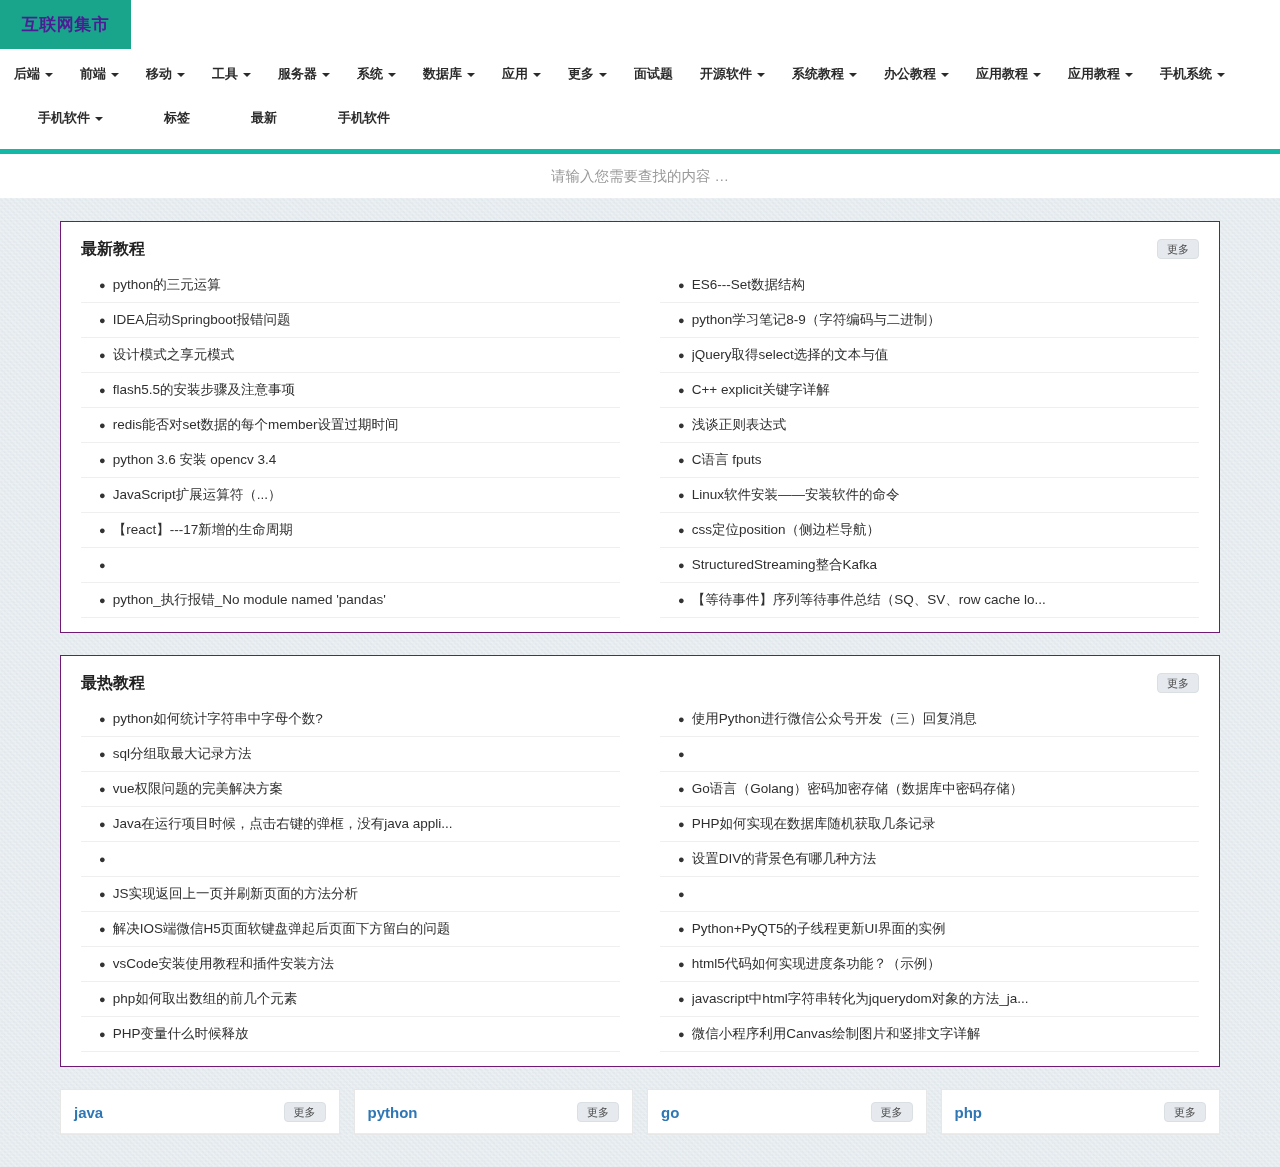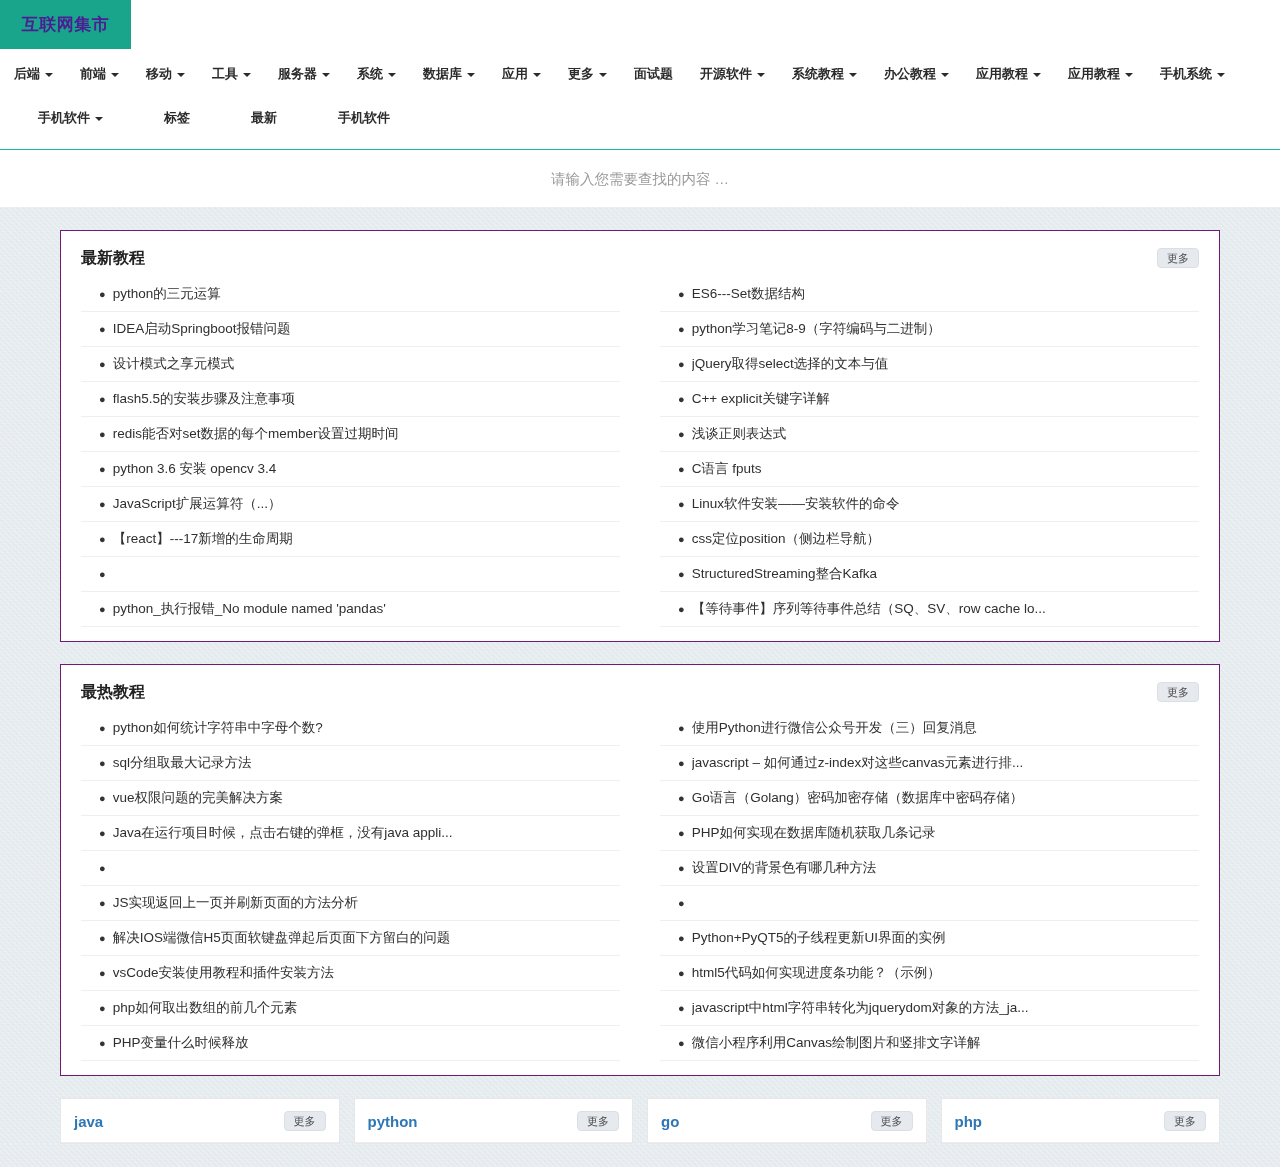--- a/index.html
+++ b/index.html
@@ -54,23 +54,23 @@
     border-top: 4px solid #2b2b2b;
   }
   .nav-row.row1 .nav-item { margin-right: 14px; }
   .nav-row.row2 { margin-top: -6px; }
   .nav-row.row2 .nav-item { margin-right: 24px; margin-left: 24px; }
 
   
   .search-band {
     background: #ffffff;
     width: 100%;
-    height: 58px;
+    height: 49px;
     display: flex; align-items: center; justify-content: center;
-    border-top: 1px solid #14b8a6;
+    border-top: 5px solid #14b8a6;
   }
   .search-input {
     border: none; outline: none;
     background: transparent;
     width: 560px;
     text-align: center;
     font-size: 14.5px;
     color: #8a8a8a;
     font-family: "Liberation Sans", "DejaVu Sans", sans-serif;
   }
@@ -402,21 +402,20 @@
             <ul class="link-list">
               <li>
                 <div class="li-inner">
                   <span class="bullet">●</span>
                   <span class="li-text">使用Python进行微信公众号开发（三）回复消息</span>
                 </div>
               </li>
               <li>
                 <div class="li-inner">
                   <span class="bullet">●</span>
-                  <span class="li-text">javascript – 如何通过z-index对这些canvas元素进行排...</span>
                 </div>
               </li>
               <li>
                 <div class="li-inner">
                   <span class="bullet">●</span>
                   <span class="li-text">Go语言（Golang）密码加密存储（数据库中密码存储）</span>
                 </div>
               </li>
               <li>
                 <div class="li-inner">

